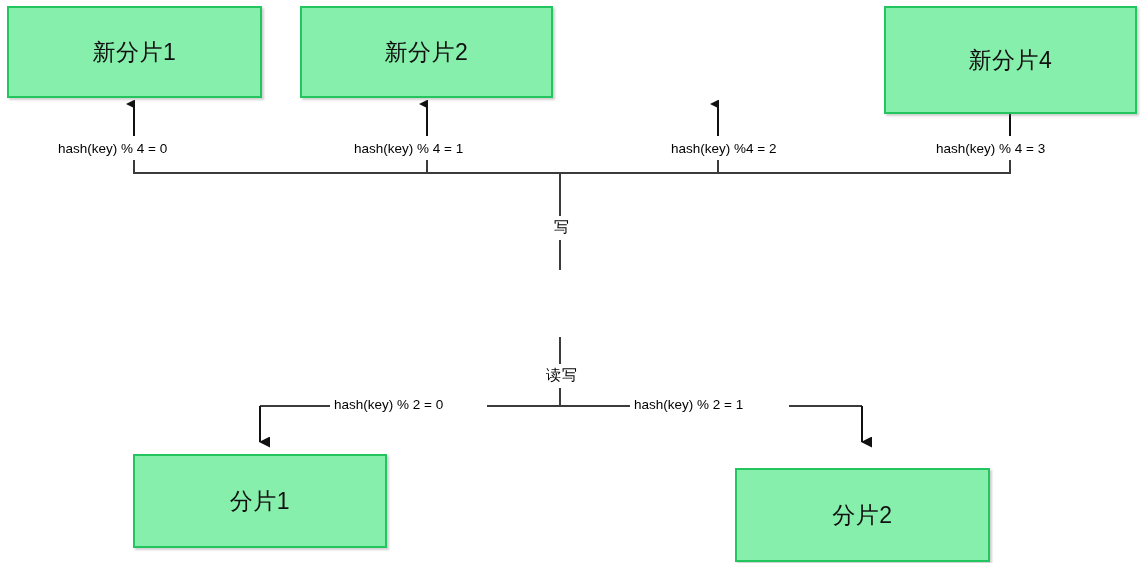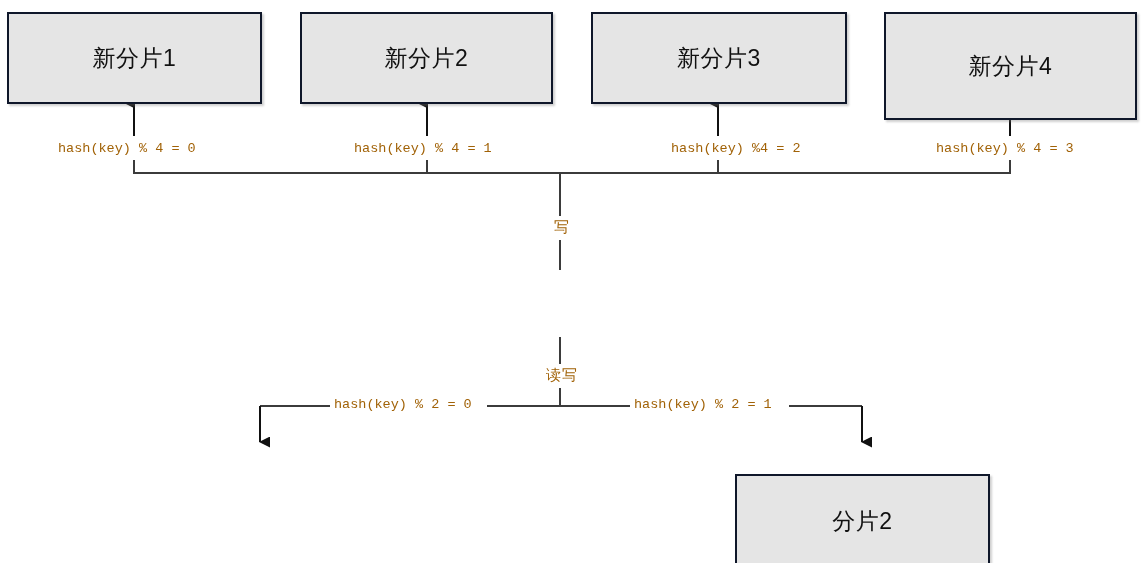--- a/index.html
+++ b/index.html
@@ -24,48 +24,46 @@
     top: 0;
     width: 1145px;
     height: 563px;
     pointer-events: none;
   }
 
   
   .node {
     position: absolute;
     box-sizing: border-box;
-    background: #e5e5e5;
-    border: 2px solid #0f172a;
+    background: #86efac;
+    border: 2px solid #22c55e;
     display: flex;
     align-items: center;
     justify-content: center;
     box-shadow: 2px 2px 2px rgba(120,120,120,0.35);
-    margin-top: 6px;
   }
   .node .node-label {
     font-size: 23px;
     letter-spacing: 0.5px;
     color: #111111;
     white-space: nowrap;
   }
   .node.rounded {
     border-radius: 20px;
     box-shadow: 1px 2px 2px rgba(140,140,140,0.30);
   }
 
   
   .edge-label {
     position: absolute;
     font-size: 13.5px;
-    color: #a16207;
+    color: #000000;
     white-space: nowrap;
     background: #ffffff;
     padding: 0 4px;
-    font-family: Liberation Mono, monospace;
   }
   .edge-label.cjk {
     font-size: 15px;
     letter-spacing: 1px;
     padding: 0 6px;
   }
 
   
   #watermark {
     position: absolute;
@@ -122,38 +120,38 @@
       <path d="M862 406 L862 442" stroke="#111111" marker-end="url(#arrow-down)"></path>
     </g>
   </svg>
 
   <div class="node" style="left:7px; top:6px; width:255px; height:92px;">
     <span class="node-label">新分片1</span>
   </div>
   <div class="node" style="left:300px; top:6px; width:253px; height:92px;">
     <span class="node-label">新分片2</span>
   </div>
-  <div class="node" style="left:591px; top:6px; width:256px; height:92px;">
-    <span class="node-label">新分片3</span>
-  </div>
   <div class="node" style="left:884px; top:6px; width:253px; height:108px;">
     <span class="node-label">新分片4</span>
   </div>
 
   <div class="edge-label" style="left:54px; top:141px;">hash(key) % 4 = 0</div>
   <div class="edge-label" style="left:350px; top:141px;">hash(key) % 4 = 1</div>
   <div class="edge-label" style="left:667px; top:141px;">hash(key) %4 = 2</div>
   <div class="edge-label" style="left:932px; top:141px;">hash(key) % 4 = 3</div>
 
   <div class="edge-label cjk" style="left:548px; top:218px;">写</div>
 
 
   <div class="edge-label cjk" style="left:540px; top:366px;">读写</div>
 
   <div class="edge-label" style="left:330px; top:397px;">hash(key) % 2 = 0</div>
   <div class="edge-label" style="left:630px; top:397px;">hash(key) % 2 = 1</div>
 
+  <div class="node" style="left:133px; top:454px; width:254px; height:94px;">
+    <span class="node-label">分片1</span>
+  </div>
   <div class="node" style="left:735px; top:468px; width:255px; height:94px;">
     <span class="node-label">分片2</span>
   </div>
 
 
 </div>
 
 </body></html>

